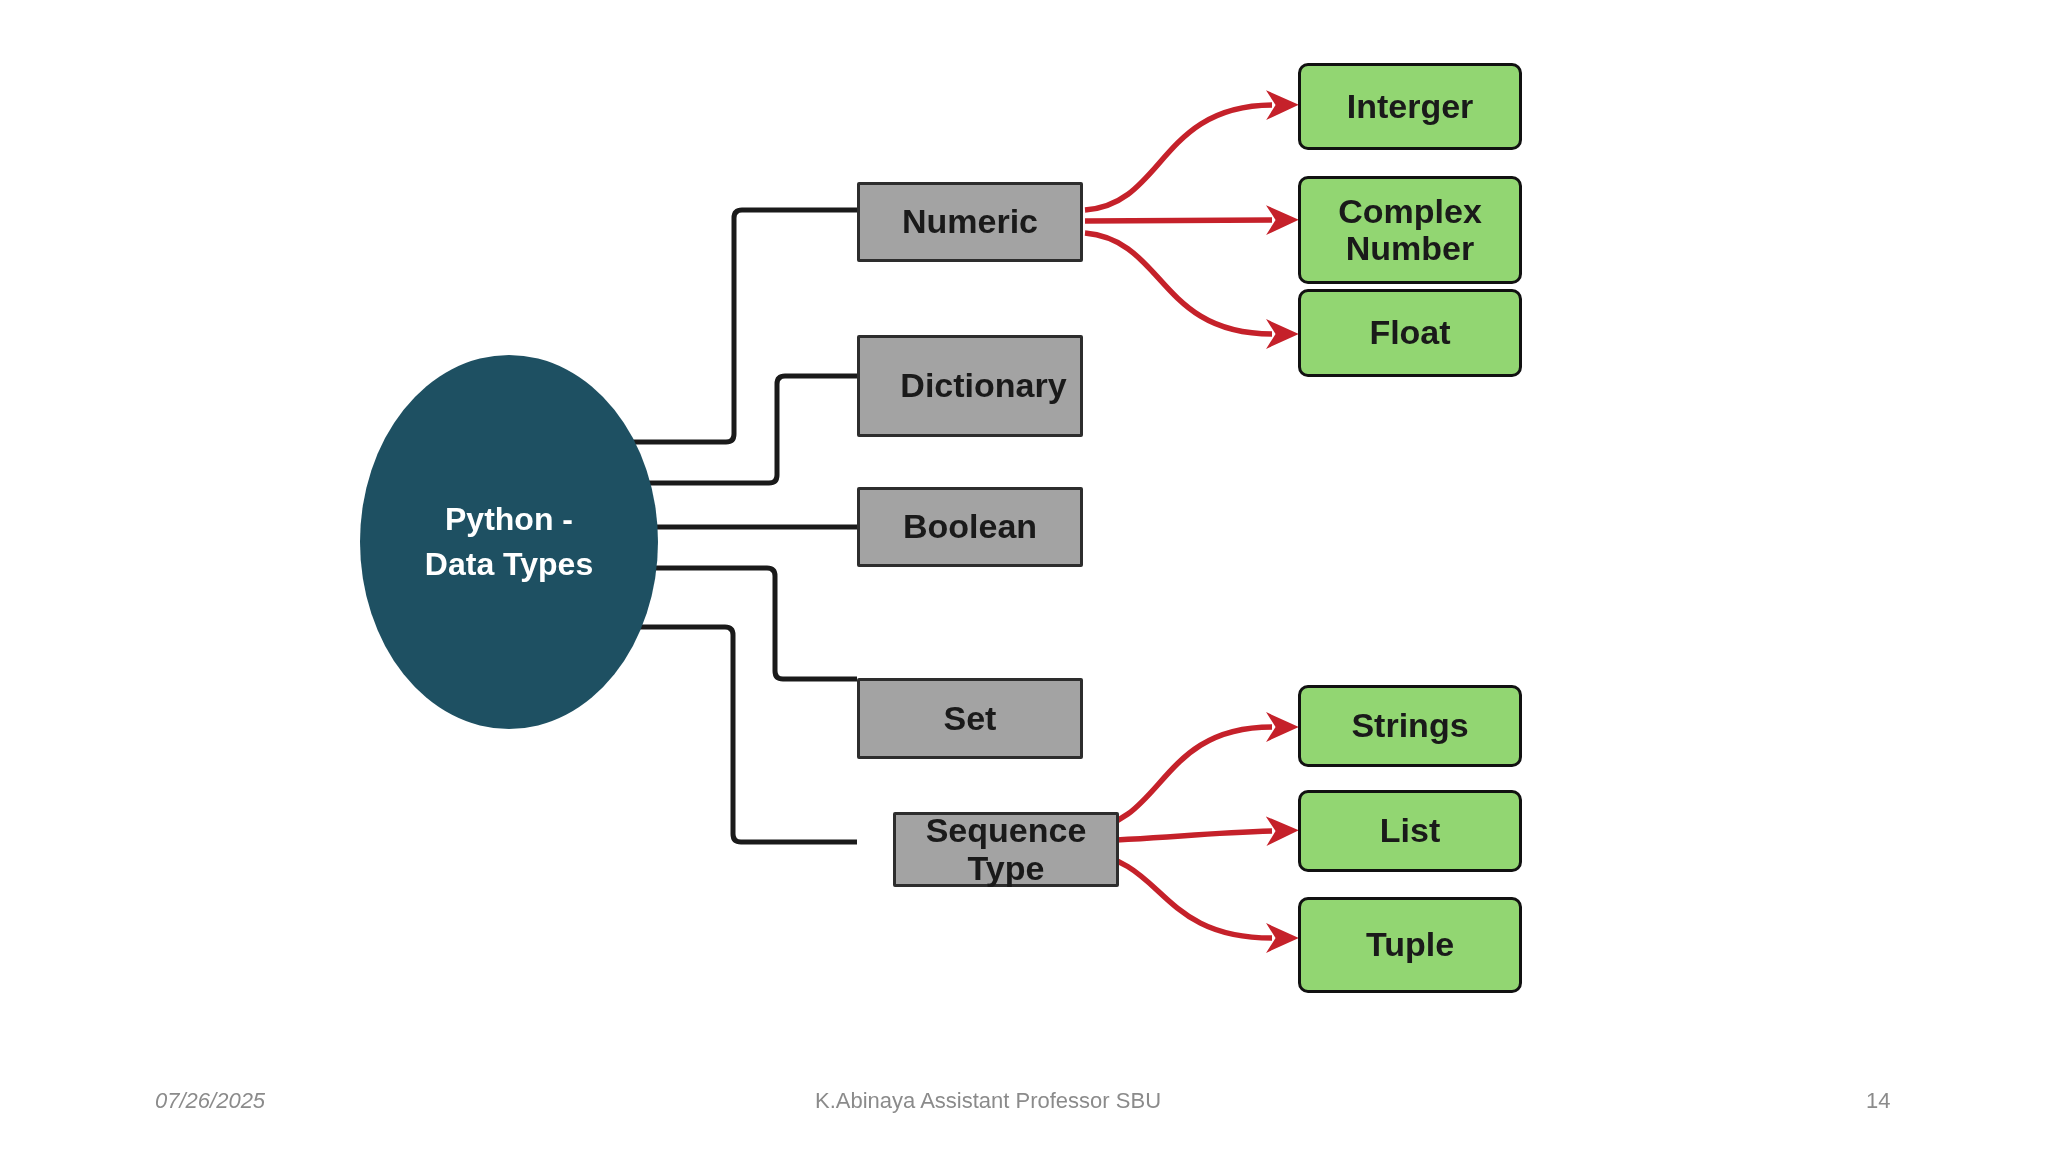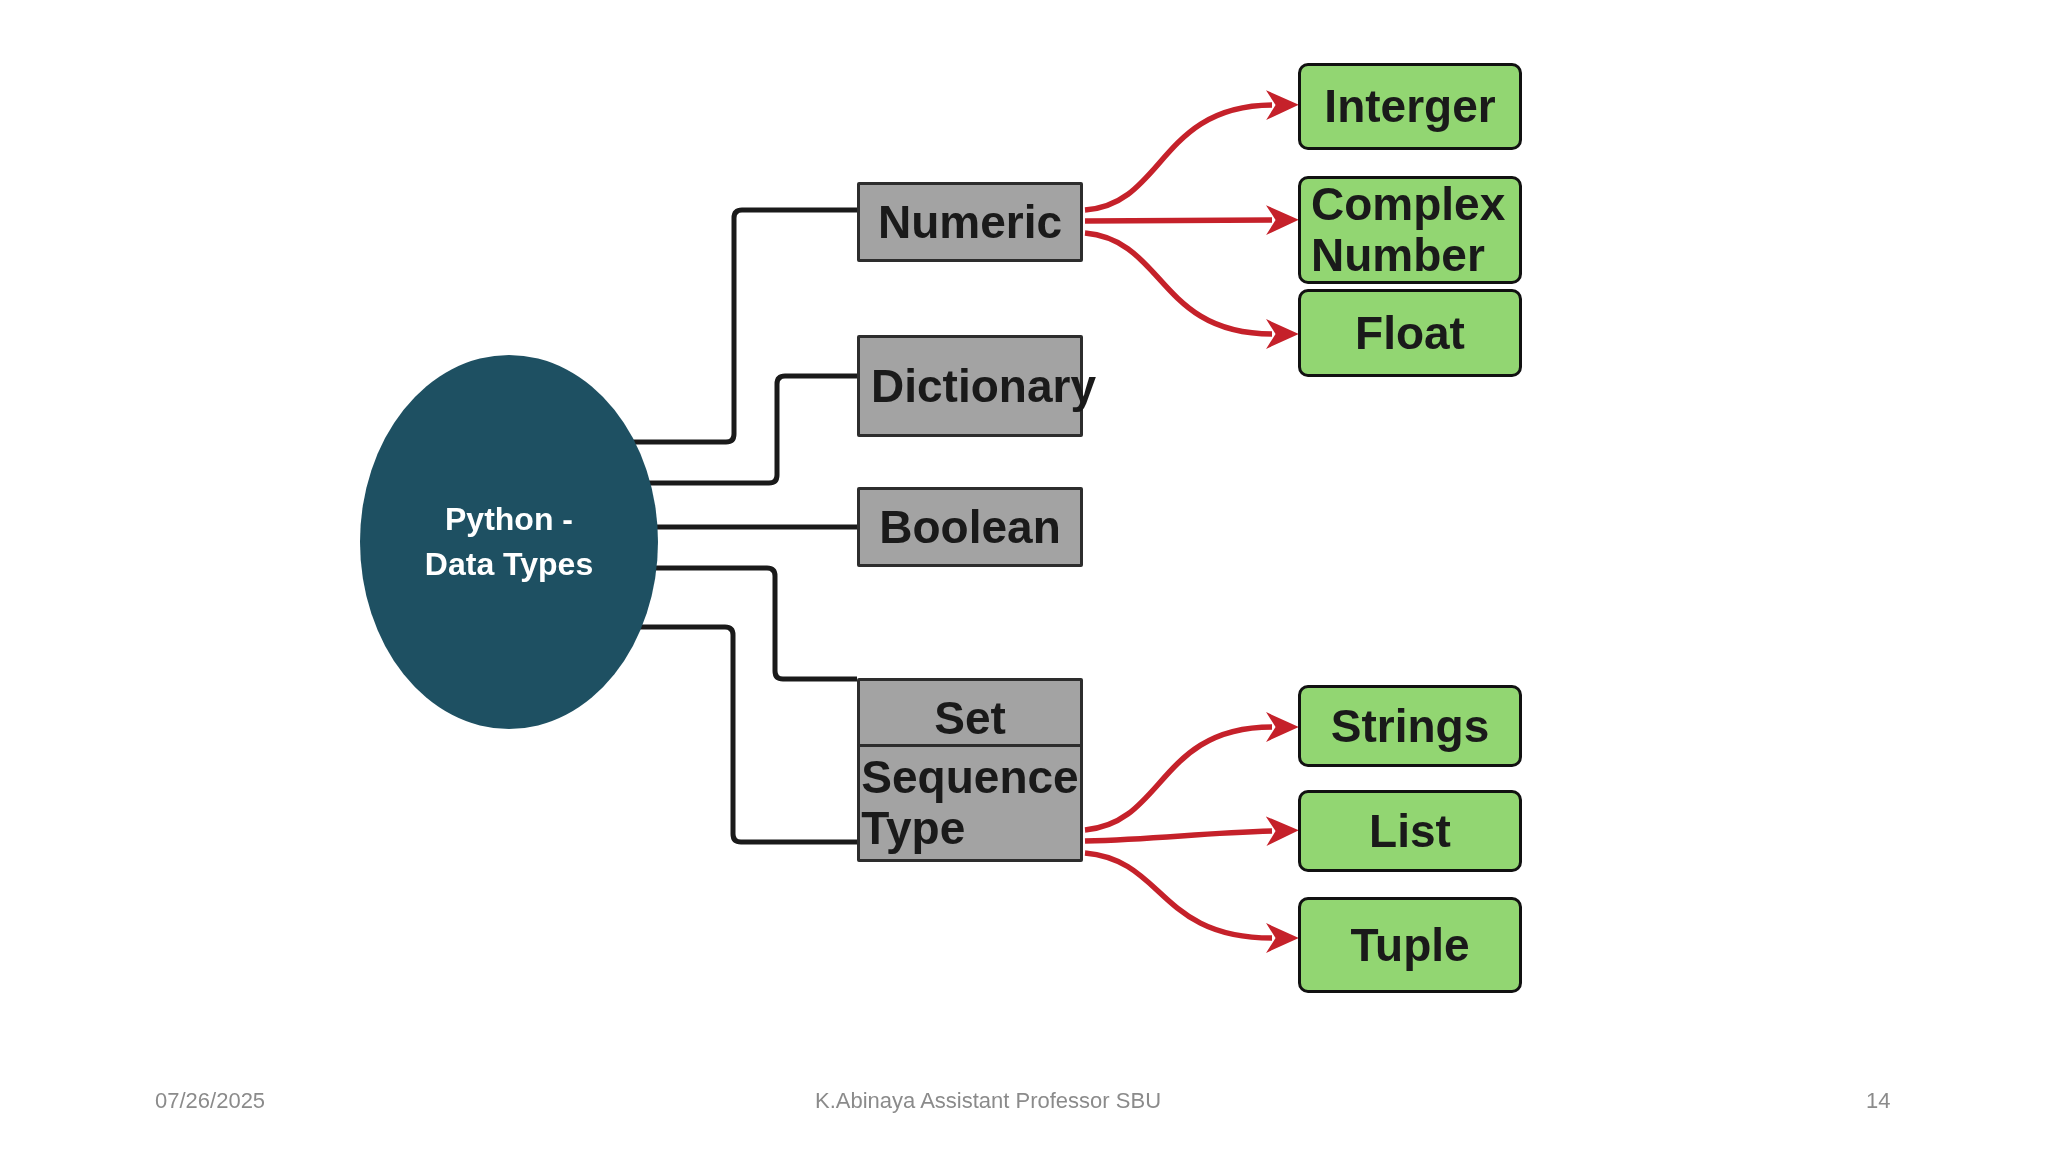--- a/index.html
+++ b/index.html
@@ -18,23 +18,24 @@
   #connector-layer {
     position: absolute;
     left: 0; top: 0;
     width: 2048px; height: 1152px;
   }
   .node {
     position: absolute;
     display: flex;
     align-items: center;
     justify-content: center;
+    text-align: center;
     font-weight: bold;
     color: #1a1a1a;
-    font-size: 46px;
+    font-size: 34px;
     line-height: 1.1;
     box-sizing: border-box;
     padding: 4px 10px;
   }
   .category {
     background: #a3a3a3;
     border: 3px solid #2d2d2d;
     border-radius: 2px;
     left: 857px;
     width: 226px;
@@ -59,35 +60,35 @@
     color: #ffffff;
     font-weight: bold;
     font-size: 32px;
     line-height: 1.4;
     text-align: center;
   }
   #cat-numeric   { top: 182px; height: 80px; }
   #cat-dictionary{ top: 335px; height: 102px; padding-left: 37px; }
   #cat-boolean   { top: 487px; height: 80px; }
   #cat-set       { top: 638px; height: 81px; margin-top: 40px; }
-  #cat-sequence  { top: 744px; height: 118px; }
+  #cat-sequence  { top: 812px; height: 75px; margin-left: 36px; }
   #sub-interger  { top: 63px;  height: 87px; }
   #sub-complex   { top: 176px; height: 108px; }
   #sub-float     { top: 289px; height: 88px; }
   #sub-strings   { top: 685px; height: 82px; }
   #sub-list      { top: 790px; height: 82px; }
   #sub-tuple     { top: 897px; height: 96px; }
   .footer-text {
     position: absolute;
     color: #8b8b8b;
     font-size: 22px;
     top: 1088px;
     white-space: nowrap;
   }
-  #footer-date { left: 155px; }
+  #footer-date { left: 155px; font-style: italic; }
   #footer-credit {
     left: -36px;
     width: 2048px;
     text-align: center;
   }
   #footer-page { left: 1866px; }
 </style>
 </head>
 <body>
 

